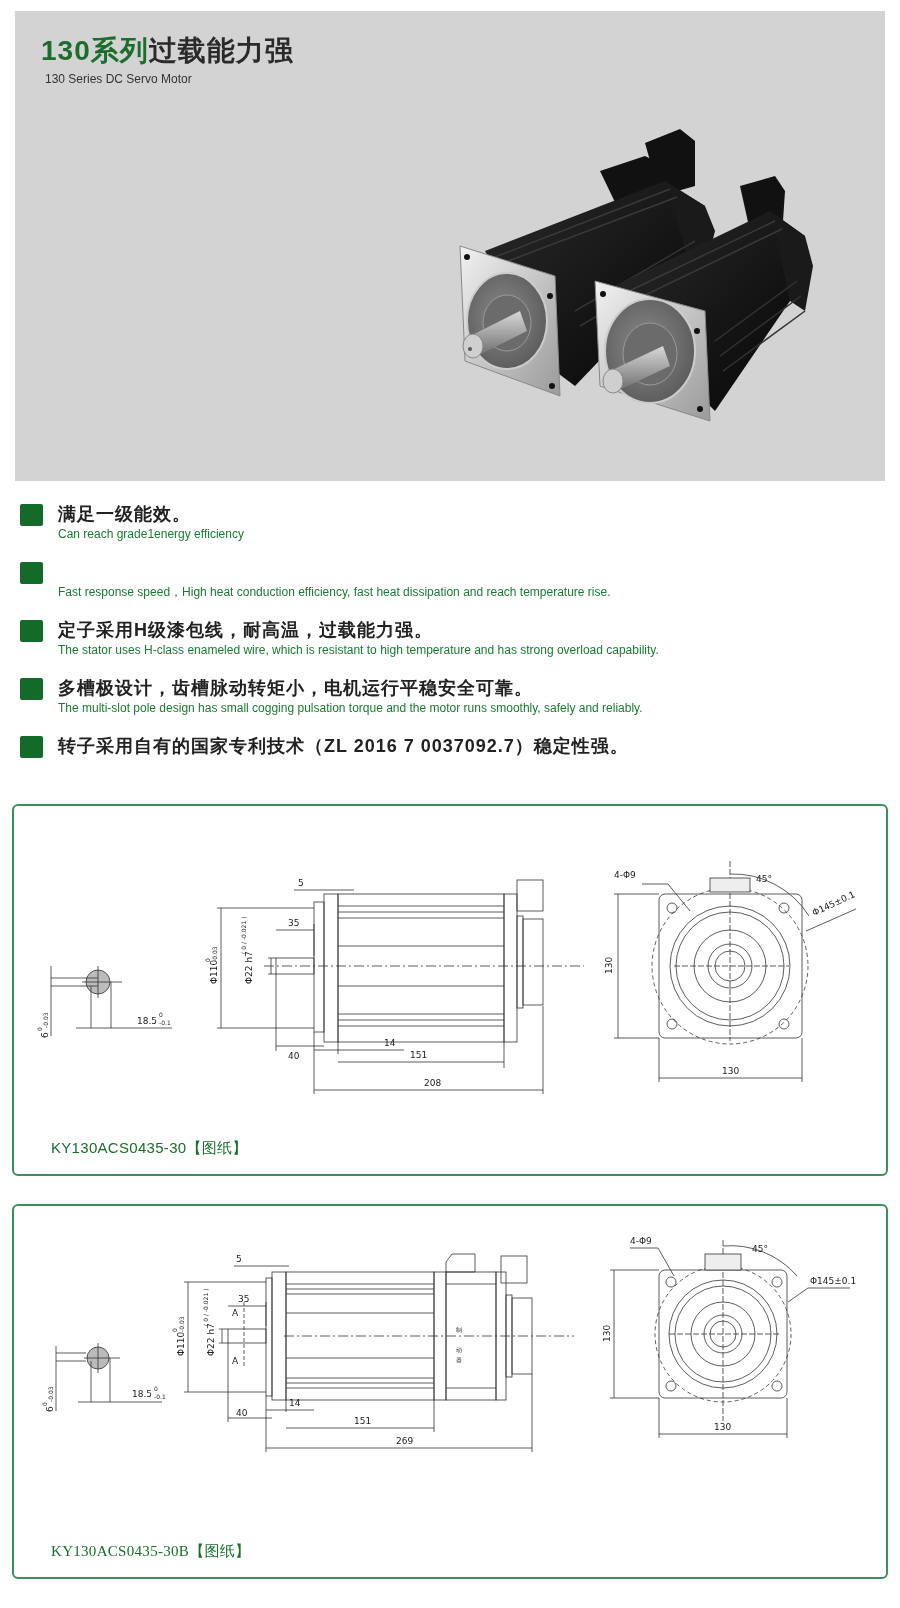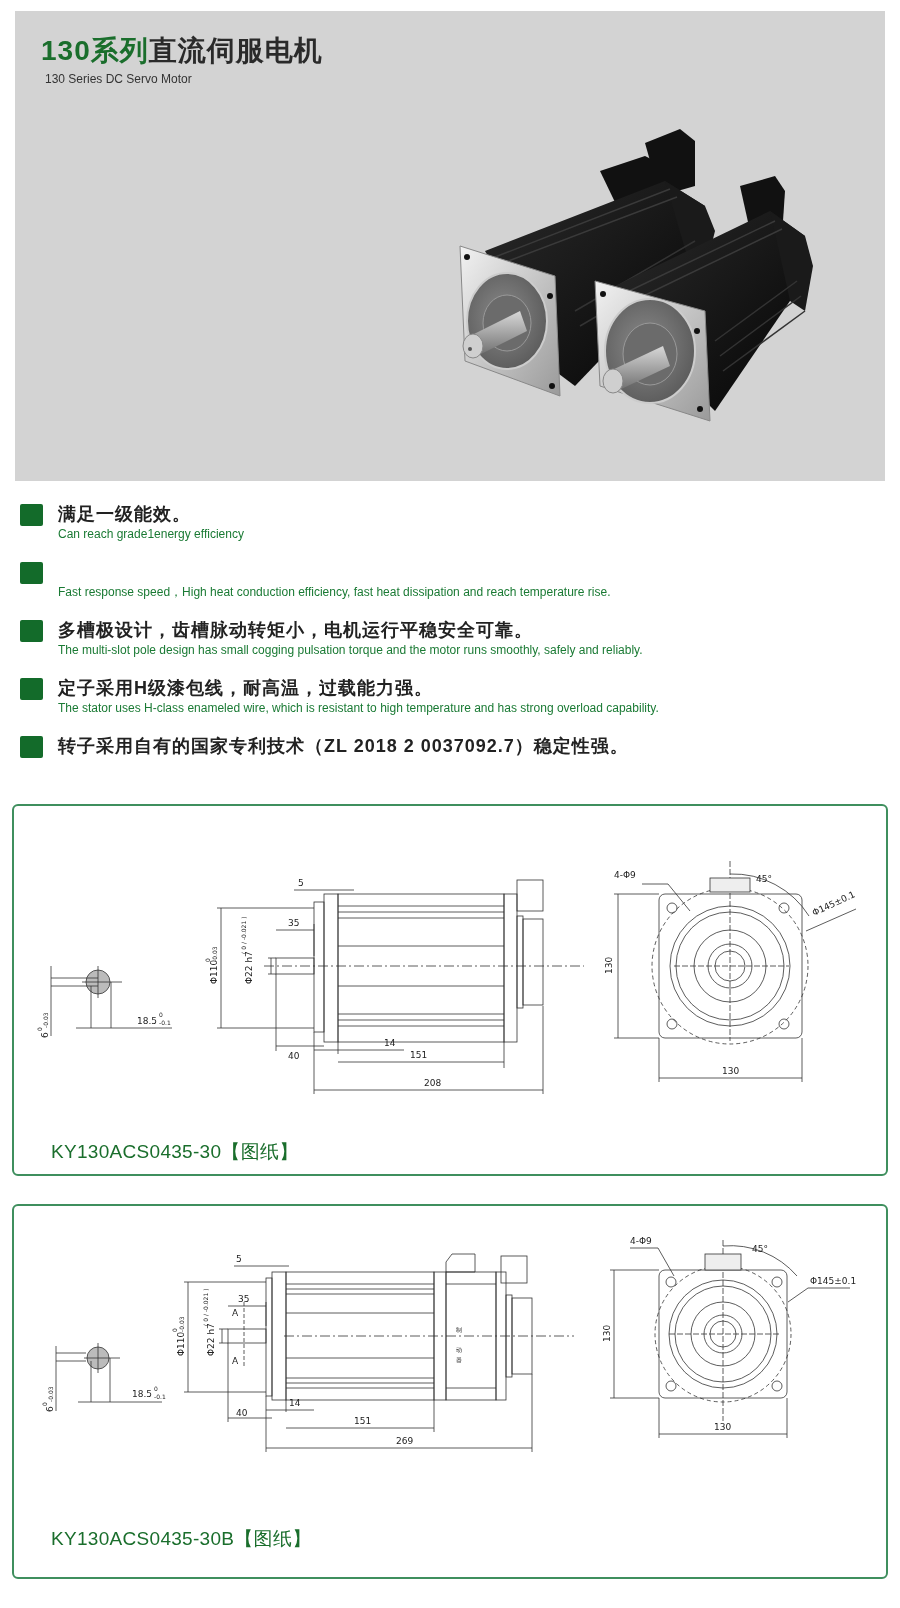--- a/index.html
+++ b/index.html
@@ -36,25 +36,25 @@
   }
 
   .card {
     position: absolute; left: 12px; width: 876px;
     border: 2px solid #3f8f5e; border-radius: 6px; background: #fff;
   }
   .card-1 { top: 804px; height: 372px; }
   .card-2 { top: 1204px; height: 375px; }
   .card svg { position: absolute; left: 0; top: 0; }
   .card-caption {
-    position: absolute; left: 37px; font-size: 19px; color: #1a6e2c; font-weight: normal;
+    position: absolute; left: 37px; font-size: 15px; color: #1a6e2c; font-weight: normal;
     white-space: nowrap; letter-spacing: 0.3px;
   }
   .card-1 .card-caption { top: 333px; }
-  .card-2 .card-caption { top: 320px; }
+  .card-2 .card-caption { top: 336px; font-family: Liberation Serif, serif; }
 
   .dim { font-family: "DejaVu Sans", sans-serif; font-size: 9px; fill: #222; }
   .dim-s { font-family: "DejaVu Sans", sans-serif; font-size: 6px; fill: #222; }
 </style>
 </head>
 <body>
 
 <div class="hero">
   <svg class="hero-photo" viewBox="0 0 870 470" width="870" height="470">
     <defs>
@@ -108,47 +108,47 @@
       <polygon points="580,270 690,300 695,410 585,375" fill="url(#flangeG)" stroke="#888" stroke-width="1"></polygon>
       <ellipse cx="635" cy="340" rx="45" ry="52" fill="url(#faceG)" stroke="#ccc" stroke-width="2"></ellipse>
       <ellipse cx="635" cy="343" rx="27" ry="31" fill="#6b6b6b" stroke="#999"></ellipse>
       <polygon points="595,360 648,335 655,355 602,380" fill="url(#shaftG)"></polygon>
       <ellipse cx="598" cy="370" rx="10" ry="12" fill="#cfcfcf" stroke="#888"></ellipse>
       <circle cx="588" cy="283" r="3" fill="#111"></circle>
       <circle cx="682" cy="320" r="3" fill="#111"></circle>
       <circle cx="685" cy="398" r="3" fill="#111"></circle>
     </g>
   </svg>
-  <div class="hero-title"><span class="green">130系列</span><span>直流伺服电机</span></div>
+  <div class="hero-title"><span class="green">130系列</span><span>过载能力强</span></div>
   <div class="hero-sub">130 Series DC Servo Motor</div>
 </div>
 
 <div class="features">
   <div class="feature">
     <span class="bullet"></span>
     <div class="cn">满足一级能效。</div>
     <div class="en">Can reach grade1energy efficiency</div>
   </div>
   <div class="feature">
     <span class="bullet"></span>
     <div class="en">Fast response speed，High heat conduction efficiency, fast heat dissipation and reach temperature rise.</div>
   </div>
   <div class="feature">
     <span class="bullet"></span>
+    <div class="cn">定子采用H级漆包线，耐高温，过载能力强。</div>
+    <div class="en">The stator uses H-class enameled wire, which is resistant to high temperature and has strong overload capability.</div>
+  </div>
+  <div class="feature">
+    <span class="bullet"></span>
     <div class="cn">多槽极设计，齿槽脉动转矩小，电机运行平稳安全可靠。</div>
     <div class="en">The multi-slot pole design has small cogging pulsation torque and the motor runs smoothly, safely and reliably.</div>
   </div>
   <div class="feature">
     <span class="bullet"></span>
-    <div class="cn">定子采用H级漆包线，耐高温，过载能力强。</div>
-    <div class="en">The stator uses H-class enameled wire, which is resistant to high temperature and has strong overload capability.</div>
-  </div>
-  <div class="feature">
-    <span class="bullet"></span>
-    <div class="cn">转子采用自有的国家专利技术（ZL 2018 2 0037092.7）稳定性强。</div>
+    <div class="cn">转子采用自有的国家专利技术（ZL 2016 7 0037092.7）稳定性强。</div>
   </div>
 </div>
 
 <div class="card card-1">
   <svg width="876" height="372" viewBox="0 0 876 372" stroke="#333" fill="none" stroke-width="0.8">
 
     <g>
       <circle cx="84" cy="176" r="12" fill="#bbb" stroke="#333"></circle>
       <line x1="84" y1="160" x2="84" y2="192"></line>
       <line x1="68" y1="176" x2="108" y2="176"></line>

